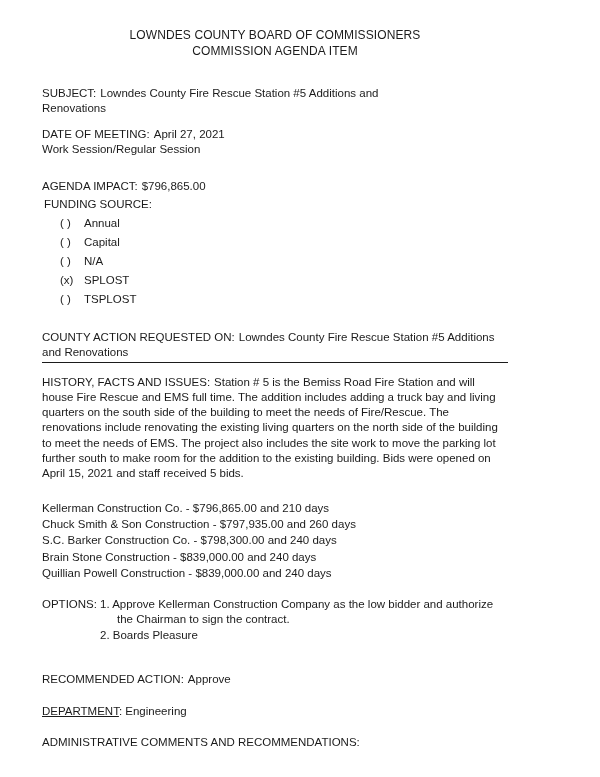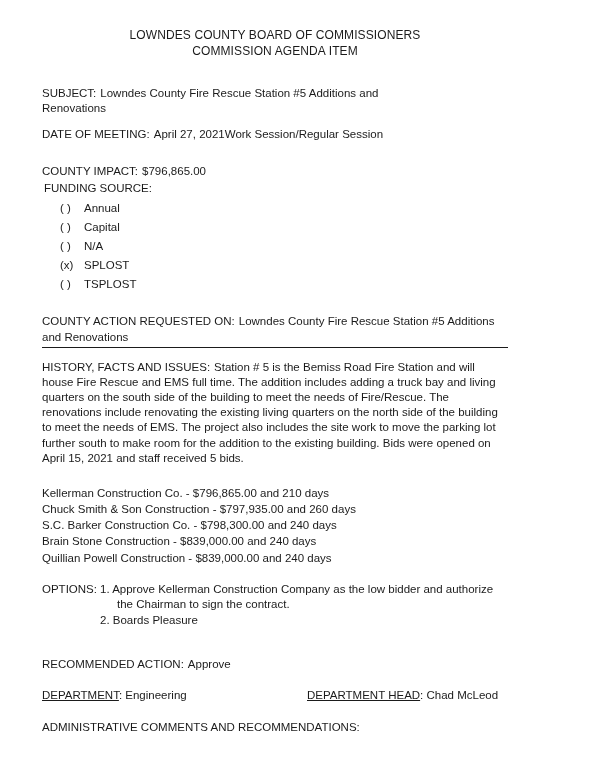--- a/index.html
+++ b/index.html
@@ -10,21 +10,21 @@
     background:#ffffff;
     color:#1b1b1b;
     font-family:"Liberation Sans", sans-serif;
     font-size:11.5px;
     line-height:1.32;
     padding:28px 56px 0 42px;
   }
   .center{text-align:center;}
   .doc-header{font-size:12px;letter-spacing:.1px;}
   .subject-block{margin-top:26px;max-width:352px;}
-  .date-row{margin-top:11px;display:flex;justify-content:flex-start;align-items:flex-start;}
+  .date-row{margin-top:11px;display:flex;justify-content:flex-end;align-items:flex-start;flex-direction:column;}
   .budget-block{margin-top:22px;}
   .funding-label{margin-top:2px;padding-left:2px;}
   .funding-list{margin-top:4px;padding-left:18px;}
   .funding-item{display:flex;margin-bottom:4px;}
   .funding-mark{width:24px;flex:0 0 24px;}
   .county-action{
     margin-top:22px;
     border-bottom:1px solid #1b1b1b;
     padding-bottom:2px;
   }
@@ -55,21 +55,21 @@
   </div>
 
   <div class="date-row">
     <div>
       <span class="lbl-gap">DATE OF MEETING:</span><span>April 27, 2021</span>
     </div>
     <div>Work Session/Regular Session</div>
   </div>
 
   <div class="budget-block">
-    <span class="lbl-gap">COUNTY IMPACT:</span><span>$796,865.00</span>
+    <span class="lbl-gap">AGENDA IMPACT:</span><span>$796,865.00</span>
   </div>
   <div class="funding-label">FUNDING SOURCE:</div>
 
   <div class="funding-list">
     <div class="funding-item">
       <span class="funding-mark">( )</span>
         <span>Annual</span>
     </div>
     <div class="funding-item">
       <span class="funding-mark">( )</span>
@@ -115,21 +115,17 @@
 
   <div class="recommended-block">
     <span class="lbl-gap">RECOMMENDED ACTION:</span><span>Approve</span>
   </div>
 
   <div class="dept-row">
     <div class="dept-left">
       <span class="ul">DEPARTMENT</span><span>:</span>
       <span>Engineering</span>
     </div>
-    <div>
-      <span class="ul">DEPARTMENT HEAD</span><span>:</span>
-      <span>Chad McLeod</span>
-    </div>
   </div>
 
   <div class="admin-block">ADMINISTRATIVE COMMENTS AND RECOMMENDATIONS:</div>
 
 </div>
 
 </body></html>

